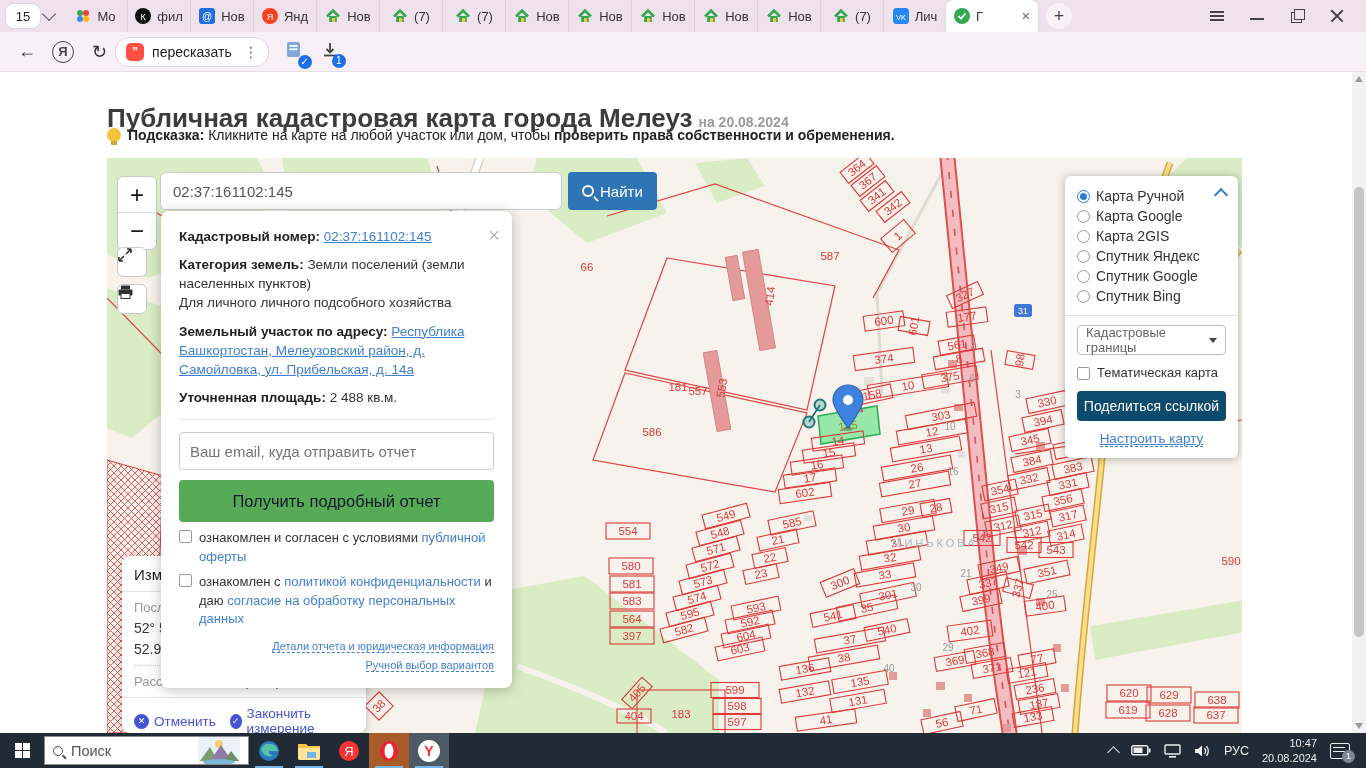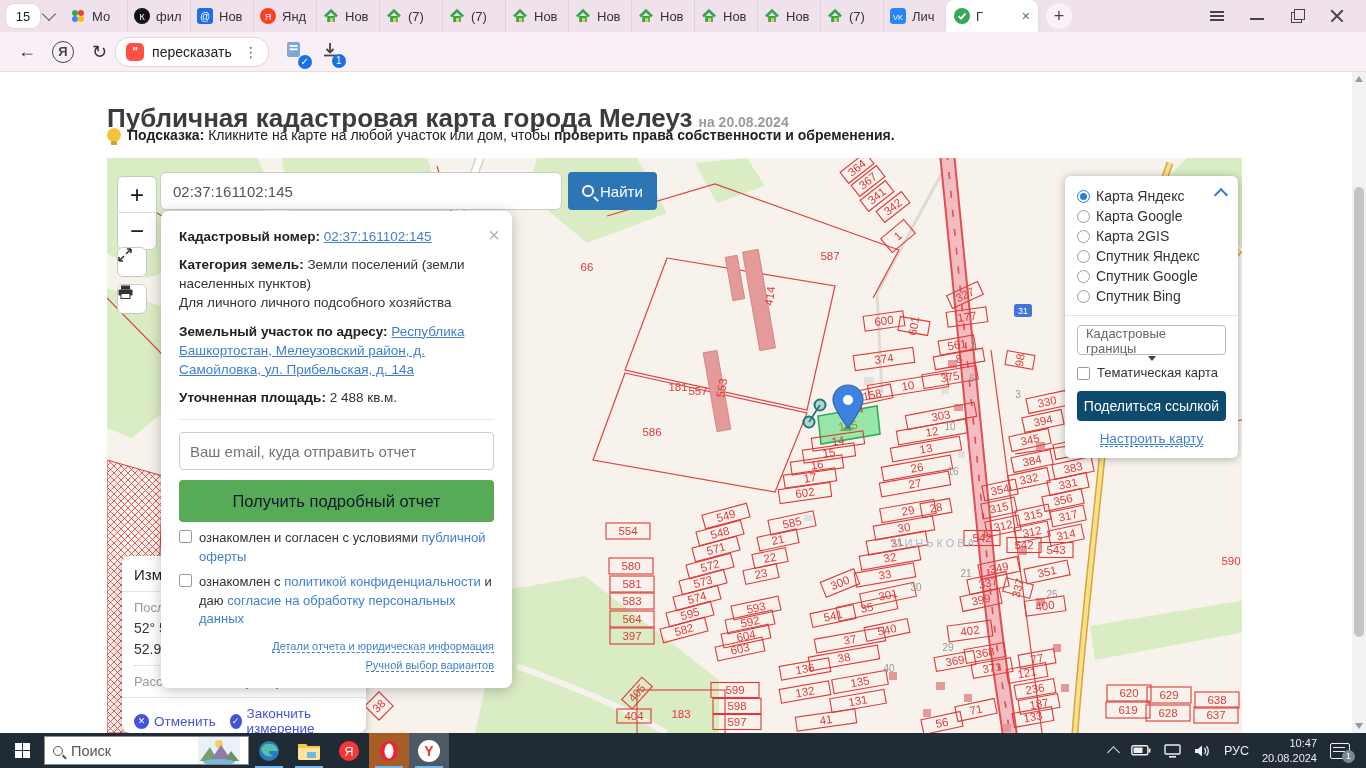--- a/index.html
+++ b/index.html
@@ -8,21 +8,21 @@
   
   .tabbar{position:absolute;left:0;top:0;width:1366px;height:32px;background:#f0e2ec;
     display:flex;align-items:center;padding:0 6px;}
   .tabcounter{display:flex;align-items:center;gap:4px;margin-right:10px;}
   .tabcounter .chip{background:#fff;border-radius:8px;min-width:34px;height:24px;display:flex;
     align-items:center;justify-content:center;font-size:13px;color:#222;box-shadow:0 0 0 1px rgba(0,0,0,.06);}
   .tabcounter .chev{width:10px;height:10px;border-left:1.6px solid #555;border-bottom:1.6px solid #555;
     transform:rotate(-45deg);margin-top:-4px;}
   .tabs{display:flex;align-items:center;height:32px;flex:0 0 auto;}
   .tab{display:flex;align-items:center;gap:6px;width:63px;height:32px;padding:0 6px;
-    border-left:1px solid rgba(0,0,0,.07);cursor:default;}
+    border-left:1px solid rgba(0,0,0,.07);cursor:default;justify-content:center;}
   .tab:first-child{border-left:none;}
   .tab .fav{width:16px;height:16px;flex:0 0 16px;}
   .tab .fav svg{width:16px;height:16px;display:block;}
   .tab .tlabel{font-size:13px;color:#333;white-space:nowrap;overflow:hidden;max-width:38px;}
   .tab.active{background:#fff;border-radius:8px 8px 0 0;width:92px;border-left:none;
     box-shadow:0 0 4px rgba(0,0,0,.08);padding:0 8px;}
   .tab.active .close{margin-left:auto;color:#666;font-size:14px;line-height:1;}
   .newtab{width:26px;height:26px;border-radius:50%;background:#f8f1f6;color:#444;font-size:18px;
     display:flex;align-items:center;justify-content:center;margin-left:8px;}
   .wincontrols{margin-left:auto;display:flex;align-items:center;gap:26px;padding-right:16px;color:#444;}
@@ -106,21 +106,21 @@
   .layers{position:absolute;left:958px;top:18px;width:173px;background:#fff;border-radius:6px;z-index:5;
     box-shadow:0 1px 8px rgba(0,0,0,.3);padding:10px 12px 12px 12px;}
   .radio-row{display:flex;align-items:center;gap:6px;height:20px;font-size:14px;color:#333;}
   .rb{width:13px;height:13px;border-radius:50%;border:1.5px solid #9a9a9a;position:relative;flex:0 0 13px;}
   .rb.on{border-color:#2b7cd9;}
   .rb.on::after{content:"";position:absolute;left:2px;top:2px;width:7px;height:7px;border-radius:50%;background:#2b7cd9;}
   .chevup{position:absolute;right:12px;top:14px;width:10px;height:10px;border-left:2.4px solid #2b7cd9;
     border-top:2.4px solid #2b7cd9;transform:rotate(45deg);}
   .layers .sep{border-top:1px solid #e3e3e3;margin:9px -12px;}
   .fakesel{border:1px solid #bbb;border-radius:4px;height:30px;display:flex;align-items:center;
-    justify-content:space-between;padding:0 8px;font-size:13px;color:#666;flex-direction:column;}
+    justify-content:space-between;padding:0 8px;font-size:13px;color:#666;}
   .caret{width:0;height:0;border-left:4.5px solid transparent;border-right:4.5px solid transparent;border-top:5.5px solid #444;}
   .themrow{display:flex;gap:7px;align-items:center;font-size:13px;color:#333;margin-top:10px;}
   .sharebtn{width:100%;height:30px;background:#0c4a6e;color:#fff;border:none;border-radius:4px;
     font-size:14px;margin-top:11px;}
   .cfglink{display:block;text-align:center;margin-top:10px;font-size:13.5px;color:#3f7fd0;}
   .cfglink span{border-bottom:1px dashed #3f7fd0;}
   
   .sb{position:absolute;right:0;top:72px;width:14px;height:661px;background:#f2f2f2;z-index:9;}
   .sb .thumb{position:absolute;left:2px;top:115px;width:10px;height:450px;background:#c4c4c4;border-radius:5px;}
   .sb .ar{position:absolute;left:3px;width:0;height:0;border-left:4px solid transparent;border-right:4px solid transparent;}
@@ -770,21 +770,21 @@
           <span class="cir">✓</span>
           <span>Закончить измерение</span>
         </span>
     </div>
   </div>
 
   <div class="layers">
     <div id="layer-options">
         <div class="radio-row">
           <span class="rb on"></span>
-          <span>Карта Яндекс</span>
+          <span>Карта Ручной</span>
         </div>
         <div class="radio-row">
           <span class="rb"></span>
           <span>Карта Google</span>
         </div>
         <div class="radio-row">
           <span class="rb"></span>
           <span>Карта 2GIS</span>
         </div>
         <div class="radio-row">

